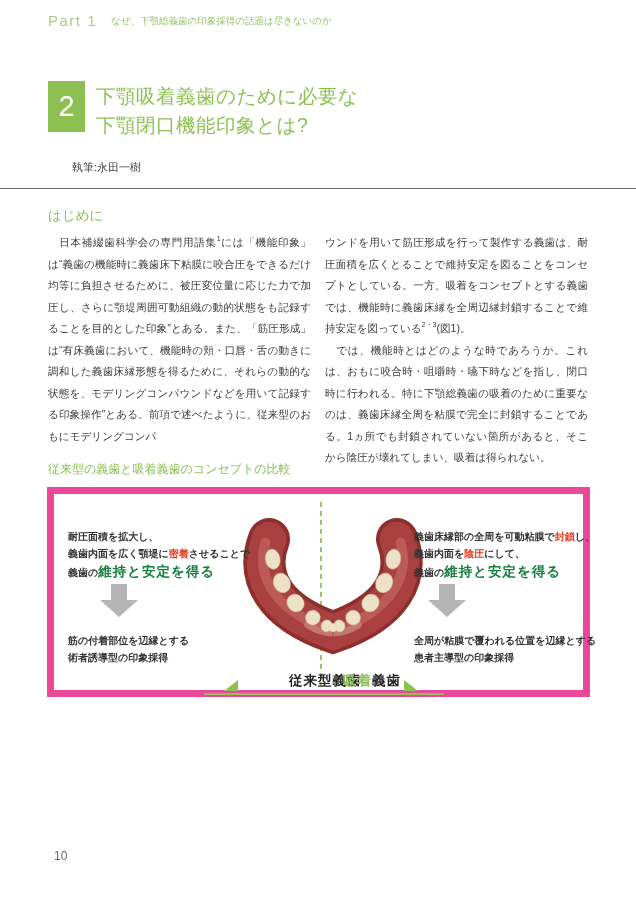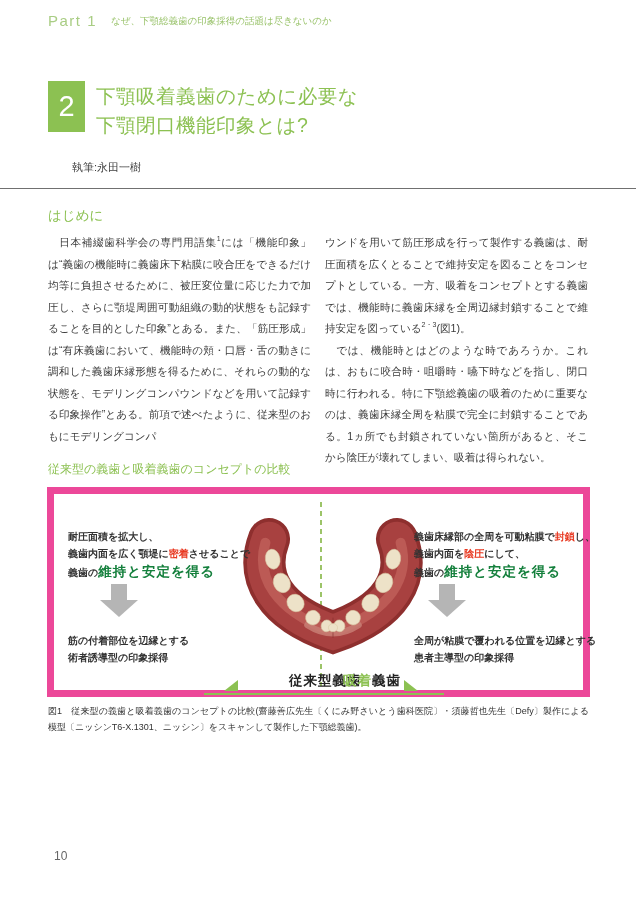--- a/index.html
+++ b/index.html
@@ -171,19 +171,16 @@
       <div>患者主導型の印象採得</div>
     </div>
 
     <div class="tri tri-left"></div>
     <div class="fig-label fig-label-left">従来型義歯</div>
     <div class="fig-label fig-label-right"><span class="green-txt">吸着</span><span>義歯</span></div>
     <div class="tri tri-right"></div>
     <div class="green-line"></div>
   </div>
 
-  <p class="caption">
-    <span>図1</span><span>　従来型の義歯と吸着義歯のコンセプトの比較(齋藤善広先生〔くにみ野さいとう歯科医院〕・須藤哲也先生〔Defy〕製作による模型〔ニッシンT6-X.1301、ニッシン〕をスキャンして製作した下顎総義歯)。</span>
-  </p>
 
   <div class="page-number">10</div>
 
 </div>
 
 </body></html>

